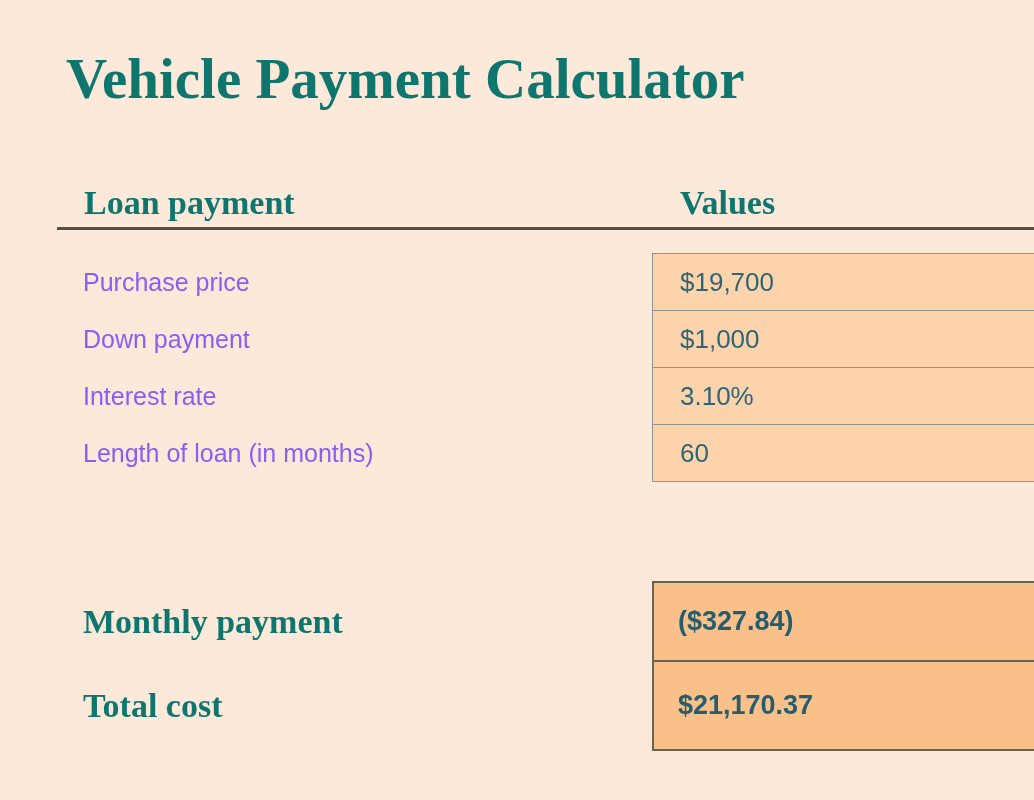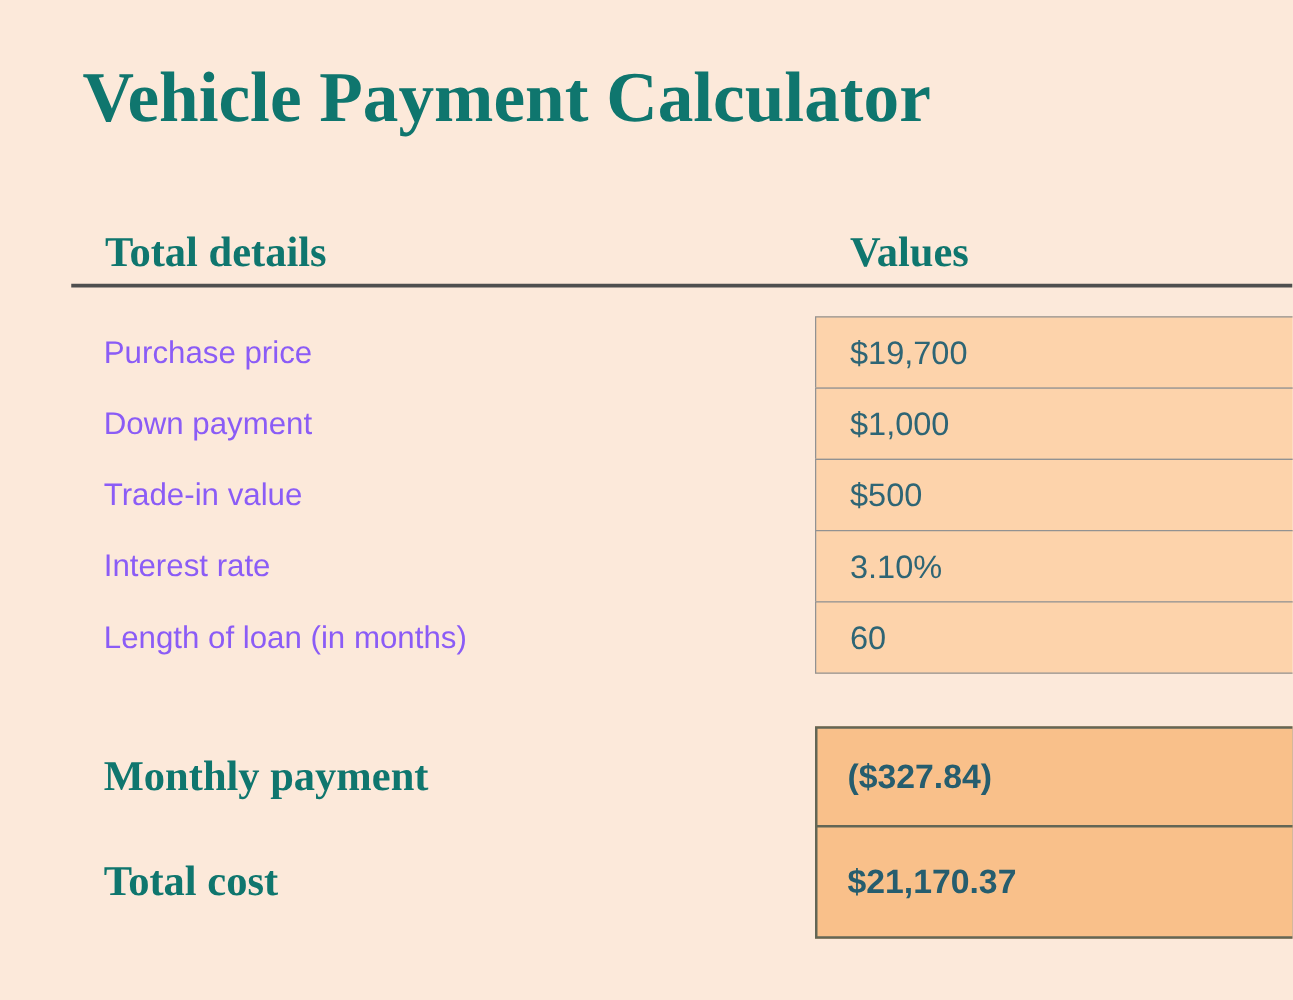--- a/index.html
+++ b/index.html
@@ -119,42 +119,38 @@
     font-size: 27px;
     font-weight: bold;
     color: #265d6e;
   }
 </style>
 </head>
 <body>
 
 <h1 class="page-title serif" style="margin:0; font-weight:bold;">Vehicle Payment Calculator</h1>
 
-<div class="col-header left serif">Total details</div>
+<div class="col-header left serif">Loan payment</div>
 
 <div class="col-header right serif">Values</div>
 
 <div class="header-rule"></div>
 
 <div class="rows">
 
   <div class="row">
     <div class="row-label">Purchase price</div>
     <div class="row-value">$19,700</div>
   </div>
 
   <div class="row">
     <div class="row-label">Down payment</div>
     <div class="row-value">$1,000</div>
   </div>
 
-  <div class="row">
-    <div class="row-label">Trade-in value</div>
-    <div class="row-value">$500</div>
-  </div>
 
   <div class="row">
     <div class="row-label">Interest rate</div>
     <div class="row-value">3.10%</div>
   </div>
 
   <div class="row">
     <div class="row-label">Length of loan (in months)</div>
     <div class="row-value">60</div>
   </div>

